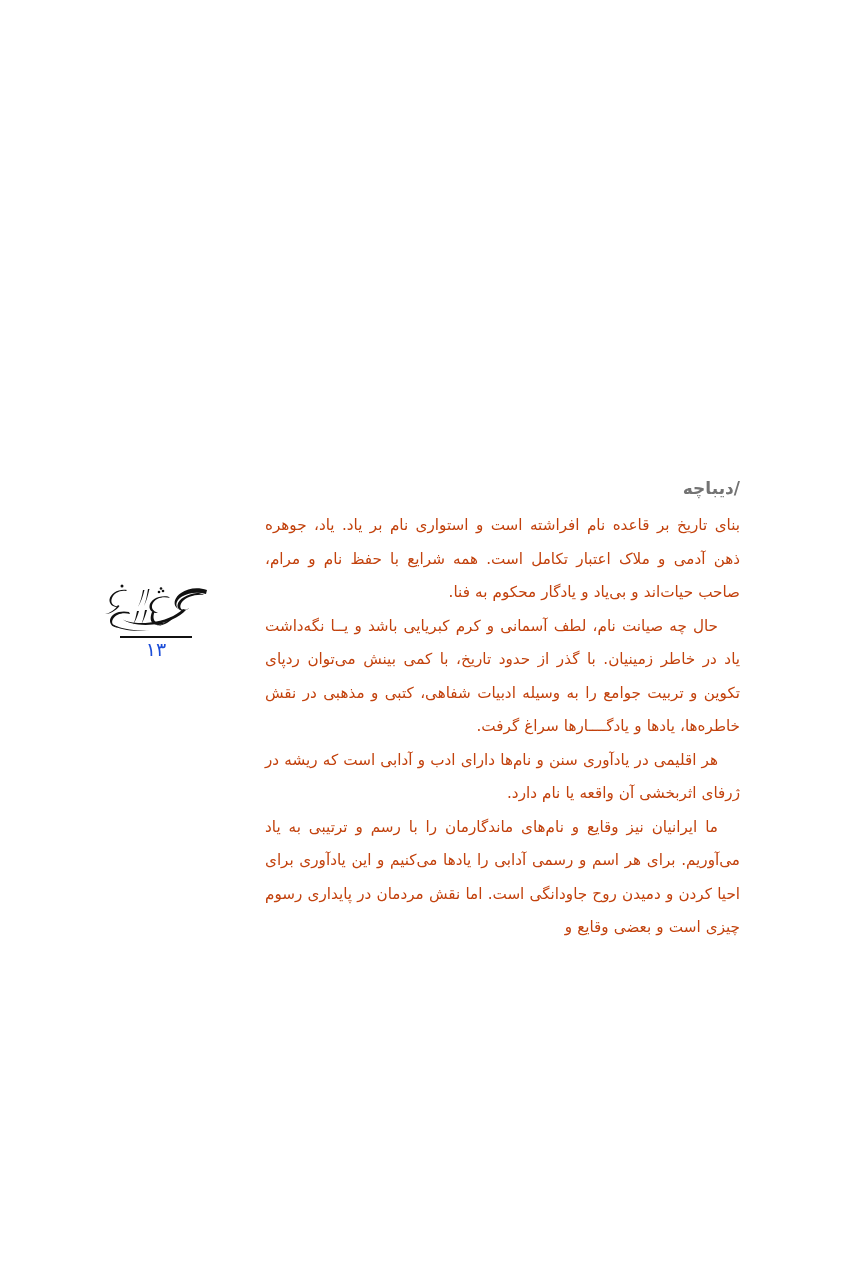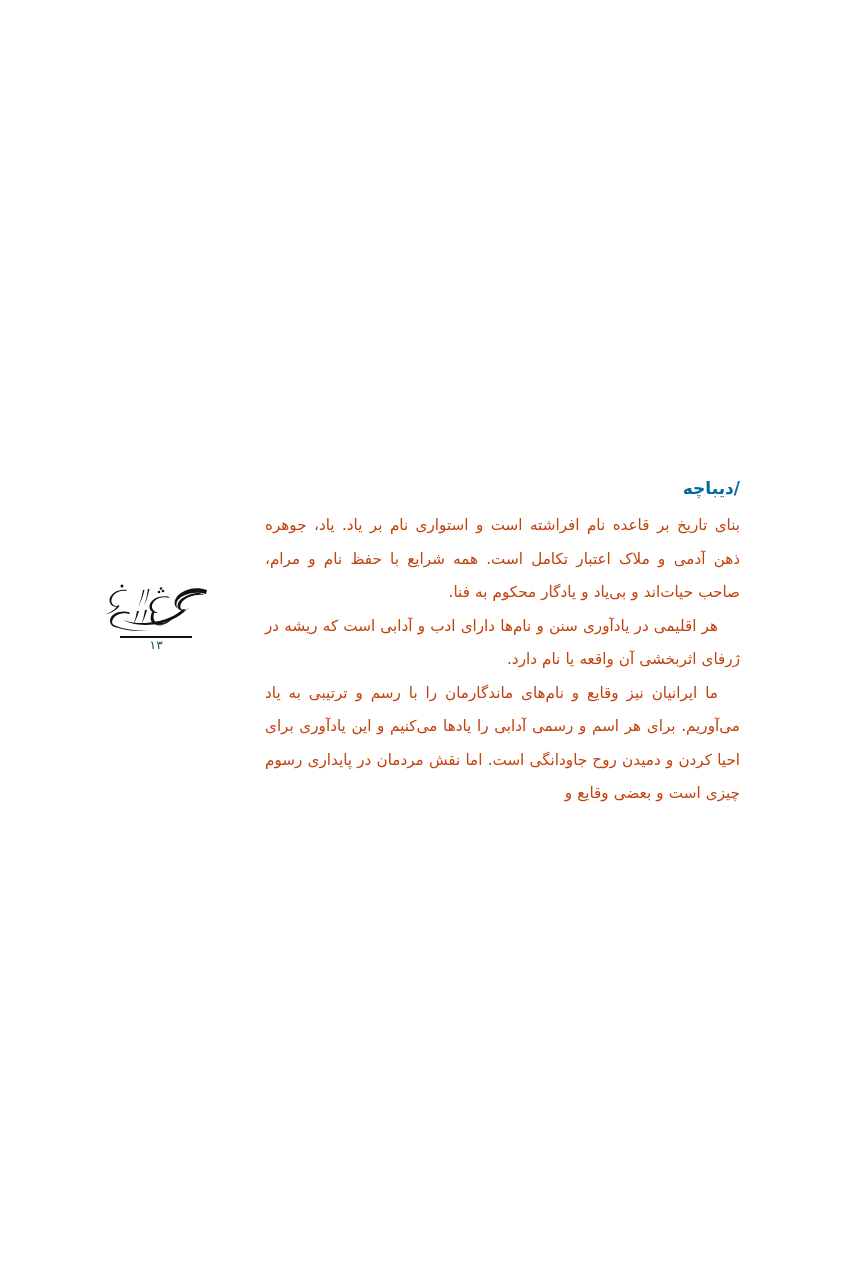--- a/index.html
+++ b/index.html
@@ -30,44 +30,44 @@
     height: 58px;
     margin: 0 auto;
   }
   .folio-rule {
     width: 72px;
     height: 1.6px;
     background: #111111;
     margin: 3px auto 2px auto;
   }
   .folio-number {
-    font-family: Liberation Mono, monospace;
-    font-size: 12px;
+    font-family: Liberation Sans, sans-serif;
+    font-size: 19px;
     line-height: 1.1;
-    color: #14532d;
+    color: #1d4ed8;
     letter-spacing: 0.5px;
     direction: rtl;
   }
 
   
   .text-column {
     position: absolute;
     right: 117px;   
     top: 478px;
     width: 475px;   
     direction: rtl;
     text-align: justify;
     text-justify: inter-word;
   }
 
   .section-heading {
     font-family: "DejaVu Sans", sans-serif;
     font-size: 17px;
     font-weight: 700;
-    color: #0369a1;
+    color: #737373;
     direction: rtl;
     text-align: right;
     margin: 0 0 11px 0;
     line-height: 1.2;
   }
 
   .body-par {
     font-family: "DejaVu Sans", "Liberation Sans", sans-serif;
     font-size: 15.2px;
     line-height: 33.5px;
@@ -124,18 +124,19 @@
     </svg>
     <div class="folio-rule"></div>
     <div class="folio-number">۱۳</div>
   </div>
 
   <div class="text-column">
 
     <h2 class="section-heading">/دیباچه</h2>
 
     <p class="body-par">بنای تاریخ بر قاعده نام افراشته است و استواری نام بر یاد. یاد، جوهره ذهن آدمی و ملاک اعتبار تکامل است. همه شرایع با حفظ نام و مرام، صاحب حیات‌اند و بی‌یاد و یادگار محکوم به فنا.</p>
+    <p class="body-par indented">حال چه صیانت نام، لطف آسمانی و کرم کبریایی باشد و یــا نگه‌داشت یاد در خاطر زمینیان. با گذر از حدود تاریخ، با کمی بینش می‌توان ردپای تکوین و تربیت جوامع را به وسیله ادبیات شفاهی، کتبی و مذهبی در نقش خاطره‌ها، یادها و یادگــــارها سراغ گرفت.</p>
     <p class="body-par indented">هر اقلیمی در یادآوری سنن و نام‌ها دارای ادب و آدابی است که ریشه در ژرفای اثربخشی آن واقعه یا نام دارد.</p>
     <p class="body-par indented tail">ما ایرانیان نیز وقایع و نام‌های ماندگارمان را با رسم و ترتیبی به یاد می‌آوریم. برای هر اسم و رسمی آدابی را یادها می‌کنیم و این یادآوری برای احیا کردن و دمیدن روح جاودانگی است. اما نقش مردمان در پایداری رسوم چیزی است و بعضی وقایع و</p>
 
   </div>
 
 </div>
 
 </body></html>

